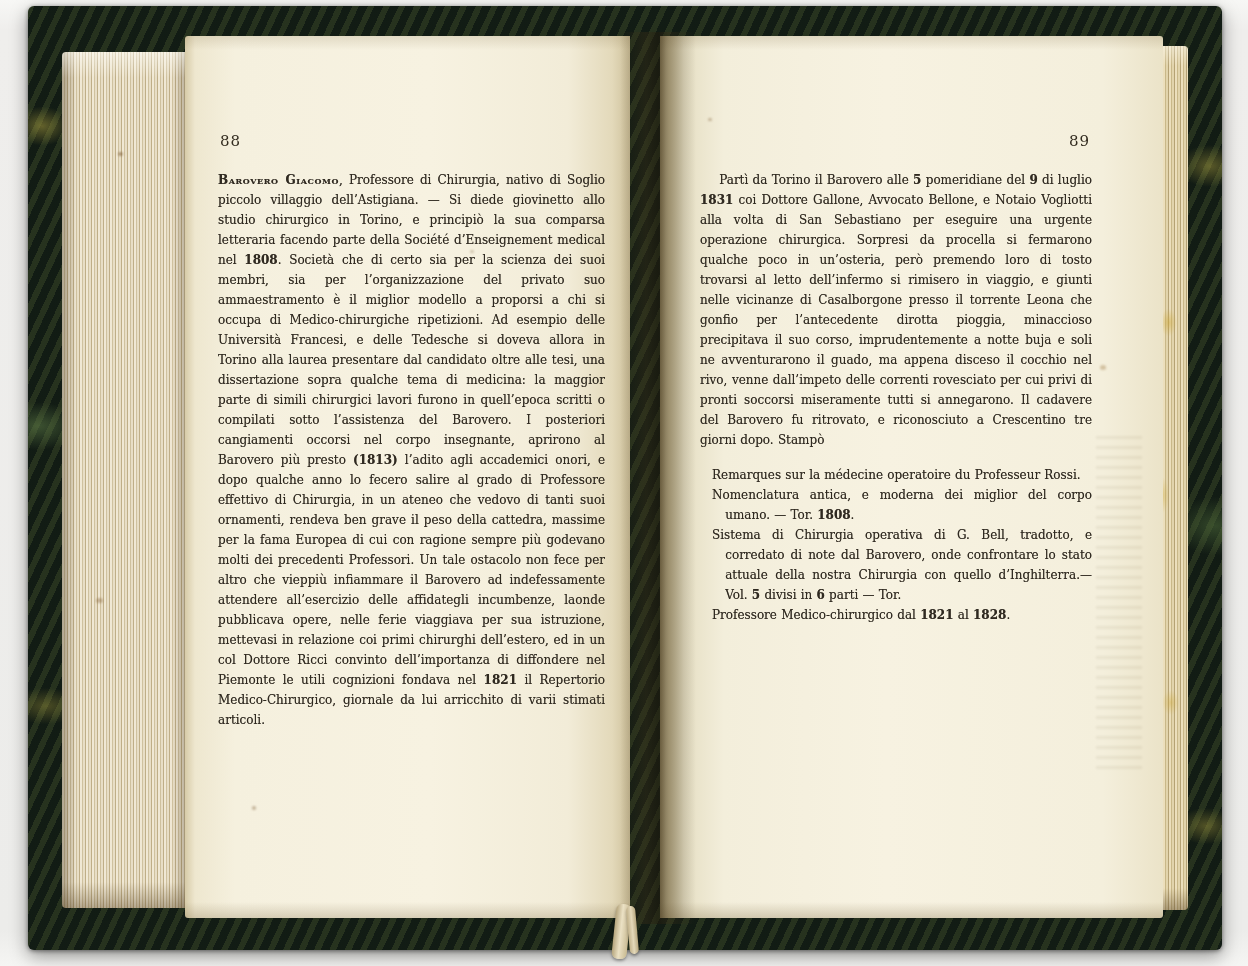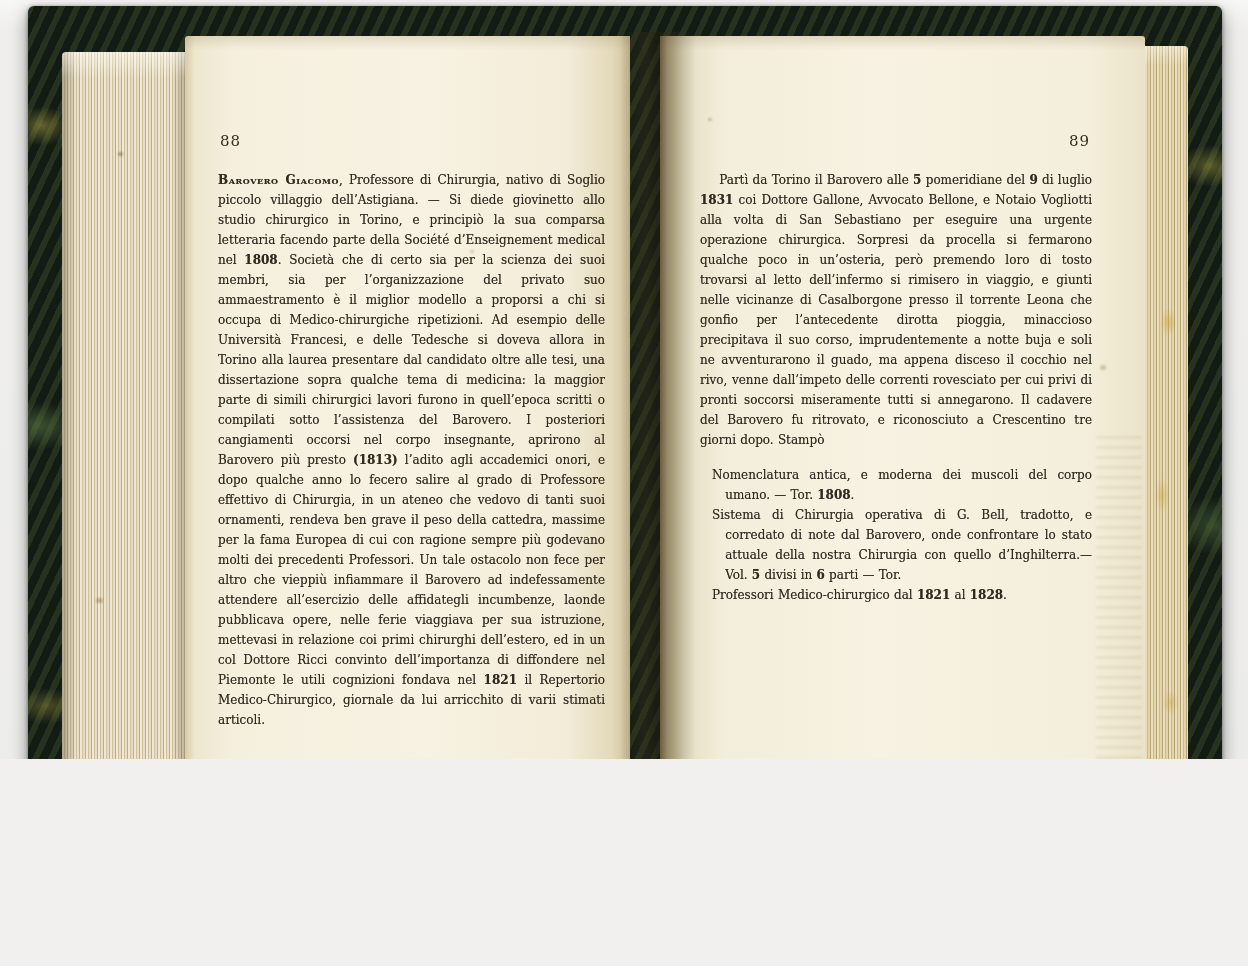--- a/index.html
+++ b/index.html
@@ -1,16 +1,16 @@
 <!DOCTYPE html>
 <html lang="it"><head>
 <meta charset="utf-8">
 <style>
   html,body{margin:0;padding:0;background:#f1f0ee;}
-  .photo{position:relative;width:1248px;height:759px;overflow:hidden;
+  .photo{position:relative;width:1248px;height:966px;overflow:hidden;
          background:linear-gradient(180deg,#f7f7f5 0,#efeeec 30px,#ececea 930px,#f5f5f3 100%);
          font-family:"DejaVu Serif","Liberation Serif",serif;}
 
   
   .book{position:absolute;left:28px;top:6px;width:1194px;height:944px;border-radius:6px;
     box-shadow:0 6px 18px rgba(0,0,0,.40), 0 1px 4px rgba(0,0,0,.45);
     background-color:#17231a;
     background-image:
       radial-gradient(40px 28px at 14px 120px, rgba(196,180,70,.45), transparent 70%),
       radial-gradient(60px 34px at 10px 420px, rgba(96,126,72,.55), transparent 70%),
@@ -36,21 +36,21 @@
 
   
   .page{position:absolute;top:30px;height:882px;}
   .page-left{left:157px;width:445px;border-radius:3px 0 0 3px;
     background:
       linear-gradient(180deg, rgba(130,110,70,.18) 0, rgba(0,0,0,0) 14px, rgba(0,0,0,0) calc(100% - 16px), rgba(120,100,60,.25) 100%),
       linear-gradient(90deg,#d7cba8 0,#eee7cf 10px,#f5f0de 50px,#f7f2e1 55%,#f2ecd8 86%,#e3d9ba 96%,#cdbf99 100%);}
   .page-right{left:632px;width:485px;border-radius:0 3px 3px 0;
     background:
       linear-gradient(180deg, rgba(130,110,70,.20) 0, rgba(0,0,0,0) 14px, rgba(0,0,0,0) calc(100% - 16px), rgba(120,100,60,.28) 100%),
-      linear-gradient(90deg,#a8966b 0,#c9bb93 6px,#e6dfc4 24px,#f3eedb 64px,#f7f2e1 45%,#f4efdc 88%,#ebe3c8 100%);}
+      linear-gradient(90deg,#a8966b 0,#c9bb93 6px,#e6dfc4 24px,#f3eedb 64px,#f7f2e1 45%,#f4efdc 88%,#ebe3c8 100%); padding-left: 18px;}
   .gutter{position:absolute;left:592px;top:26px;width:76px;height:892px;z-index:3;pointer-events:none;
     background:linear-gradient(90deg, rgba(52,42,20,0) 0, rgba(60,48,24,.38) 34%, rgba(34,27,13,.5) 50%, rgba(60,48,24,.34) 64%, rgba(52,42,20,0) 100%);}
 
   
   .pagenum{position:absolute;top:96px;font-size:15px;color:#332c20;letter-spacing:1px;}
   .pagenum-left{left:35px;}
   .pagenum-right{left:40px;width:390px;text-align:right;}
   .textblock{position:absolute;top:118px;color:#2f2920;font-size:12px;line-height:20px;
     text-align:justify;hyphens:auto;-webkit-hyphens:auto;word-spacing:.4px;
     text-shadow:0 0 .45px rgba(47,41,32,.55);margin-top:16px;}
@@ -94,23 +94,24 @@
     <div class="page page-left">
       <div class="pagenum pagenum-left">88</div>
       <div class="textblock textblock-left"><span class="sc">Barovero Giacomo</span><span>, Professore di Chirurgia, nativo di Soglio piccolo villaggio dell’Astigiana. — Si diede giovinetto allo studio chirurgico in Torino, e principiò la sua comparsa letteraria facendo parte della </span><span class="it">Société d’Enseignement medical</span><span> nel </span><span class="bd">1808</span><span>. Società che di certo sia per la scienza dei suoi membri, sia per l’organizzazione del privato suo ammaestramento è il miglior modello a proporsi a chi si occupa di Medico-chirurgiche ripetizioni. Ad esempio delle Università Francesi, e delle Tedesche si doveva allora in Torino alla laurea presentare dal candidato oltre alle tesi, una dissertazione sopra qualche tema di medicina: la maggior parte di simili chirurgici lavori furono in quell’epoca scritti o compilati sotto l’assistenza del </span><span class="it">Barovero</span><span>. I posteriori cangiamenti occorsi nel corpo insegnante, aprirono al </span><span class="it">Barovero</span><span> più presto </span><span class="bd">(1813)</span><span> l’adito agli accademici onori, e dopo qualche anno lo fecero salire al grado di Professore effettivo di Chirurgia, in un ateneo che vedovo di tanti suoi ornamenti, rendeva ben grave il peso della cattedra, massime per la fama Europea di cui con ragione sempre più godevano molti dei precedenti Professori. Un tale ostacolo non fece per altro che vieppiù infiammare il </span><span class="it">Barovero</span><span> ad indefessamente attendere all’esercizio delle affidategli incumbenze, laonde pubblicava opere, nelle ferie viaggiava per sua istruzione, mettevasi in relazione coi primi chirurghi dell’estero, ed in un col Dottore </span><span class="it">Ricci</span><span> convinto dell’importanza di diffondere nel Piemonte le utili cognizioni fondava nel </span><span class="bd">1821</span><span> il </span><span class="it">Repertorio Medico-Chirurgico</span><span>, giornale da lui arricchito di varii stimati articoli.</span></div>
     </div>
 
     <div class="page page-right">
       <div class="pagenum pagenum-right">89</div>
       <div class="textblock textblock-right">
         <div class="para-indent"><span>Partì da Torino il </span><span class="it">Barovero</span><span> alle </span><span class="bd">5</span><span> pomeridiane del </span><span class="bd">9</span><span> di luglio </span><span class="bd">1831</span><span> coi Dottore Gallone, Avvocato Bellone, e Notaio Vogliotti alla volta di San Sebastiano per eseguire una urgente operazione chirurgica. Sorpresi da procella si fermarono qualche poco in un’osteria, però premendo loro di tosto trovarsi al letto dell’infermo si rimisero in viaggio, e giunti nelle vicinanze di Casalborgone presso il torrente </span><span class="it">Leona</span><span> che gonfio per l’antecedente dirotta pioggia, minaccioso precipitava il suo corso, imprudentemente a notte buja e soli ne avventurarono il guado, ma appena disceso il cocchio nel rivo, venne dall’impeto delle correnti rovesciato per cui privi di pronti soccorsi miseramente tutti si annegarono. Il cadavere del </span><span class="it">Barovero</span><span> fu ritrovato, e riconosciuto a Crescentino tre giorni dopo. Stampò</span></div>
         <div class="bibliography">
-          <div class="bib-entry"><span>Nomenclatura antica, e moderna dei muscoli del corpo umano. — Tor. </span><span class="bd">1808</span><span>.</span></div>
+          <div class="bib-entry"><span>Remarques sur la médecine operatoire du Professeur Rossi.</span></div>
+          <div class="bib-entry"><span>Nomenclatura antica, e moderna dei miglior del corpo umano. — Tor. </span><span class="bd">1808</span><span>.</span></div>
           <div class="bib-entry"><span>Sistema di Chirurgia operativa di </span><span class="it">G. Bell</span><span>, tradotto, e corredato di note dal </span><span class="it">Barovero</span><span>, onde confrontare lo stato attuale della nostra Chirurgia con quello d’Inghilterra.— Vol. </span><span class="bd">5</span><span> divisi in </span><span class="bd">6</span><span> parti — Tor.</span></div>
-          <div class="bib-entry"><span>Professori Medico-chirurgico dal </span><span class="bd">1821</span><span> al </span><span class="bd">1828</span><span>.</span></div>
+          <div class="bib-entry"><span>Professore Medico-chirurgico dal </span><span class="bd">1821</span><span> al </span><span class="bd">1828</span><span>.</span></div>
         </div>
       </div>
       <div class="bleed"></div>
     </div>
 
     <div class="gutter"></div>
   </div>
 
   <div class="spot spot1"></div>
   <div class="spot spot2"></div>

